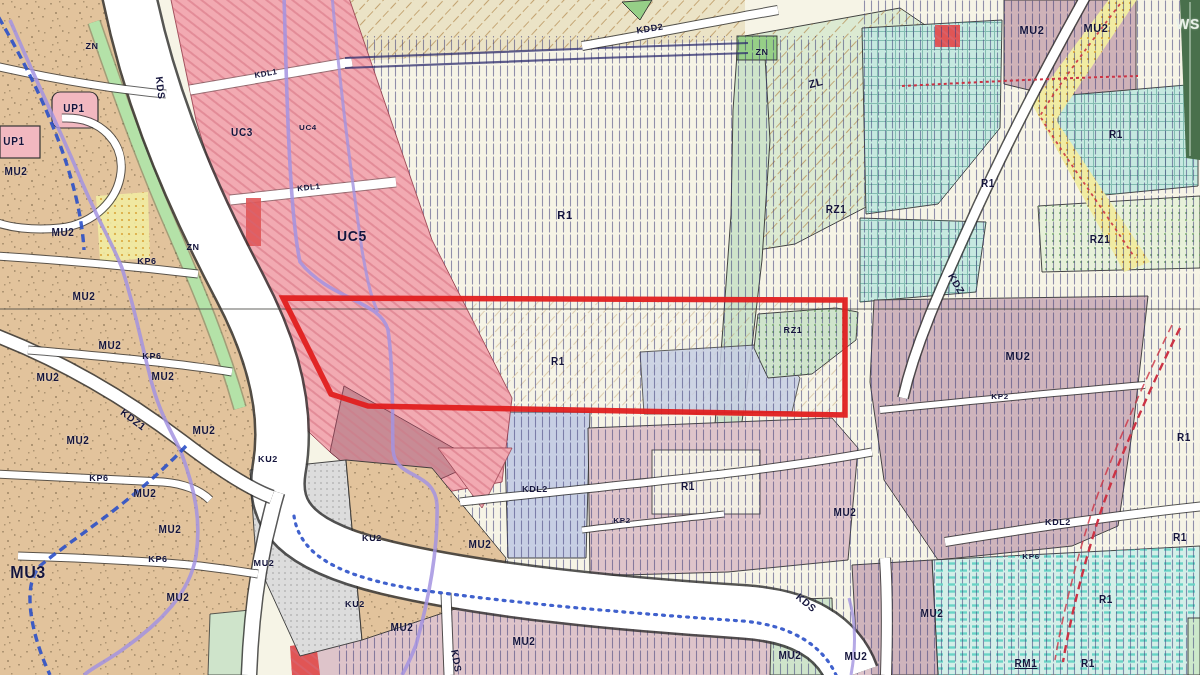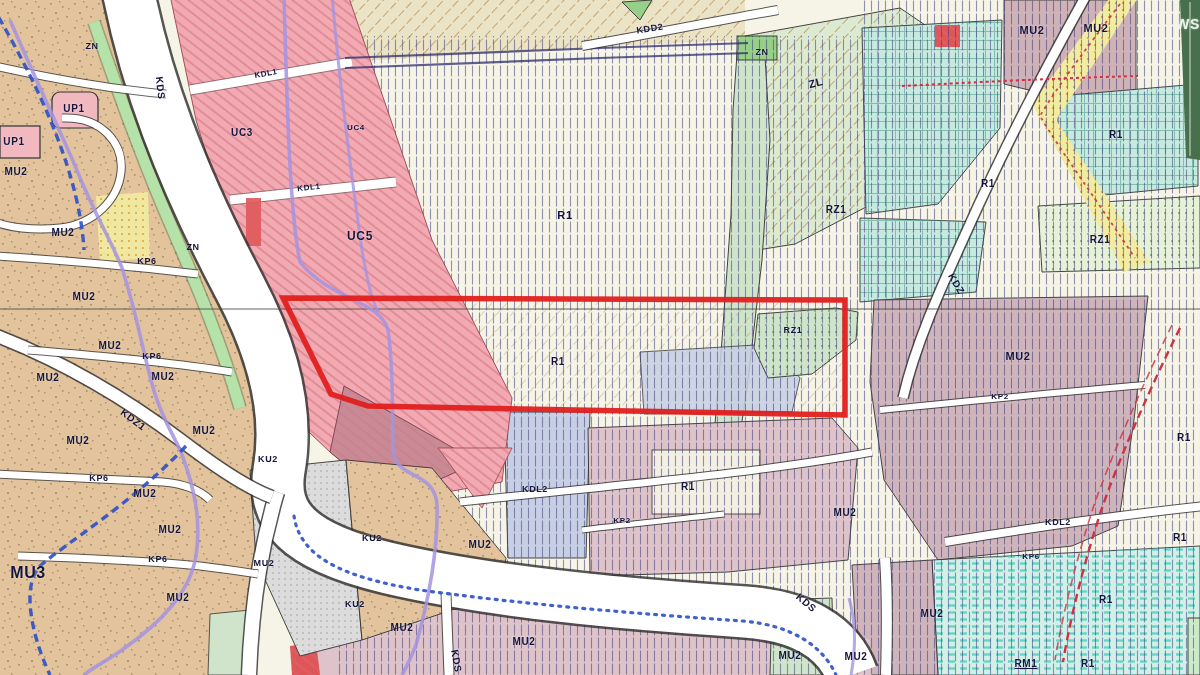--- a/index.html
+++ b/index.html
@@ -214,24 +214,24 @@
   <polygon fill="none" style="stroke:var(--highlight)" stroke-width="5.5" stroke-linejoin="miter" opacity="0.95" points="283,298 845,300 845,415 368,406 331,394"></polygon>
 </svg>
 
 <div id="labels-layer">
       <span class="zlabel" style="left: 92px; top: 46px; font-size: 9px; transform: translate(-50%, -50%) rotate(0deg);">ZN</span>
       <span class="zlabel" style="left: 160px; top: 88px; font-size: 10px; transform: translate(-50%, -50%) rotate(83deg);">KDS</span>
       <span class="zlabel" style="left: 74px; top: 109px; font-size: 10px; transform: translate(-50%, -50%) rotate(0deg);">UP1</span>
       <span class="zlabel" style="left: 14px; top: 142px; font-size: 10px; transform: translate(-50%, -50%) rotate(0deg);">UP1</span>
       <span class="zlabel" style="left: 16px; top: 172px; font-size: 10px; transform: translate(-50%, -50%) rotate(0deg);">MU2</span>
       <span class="zlabel" style="left: 242px; top: 133px; font-size: 10px; transform: translate(-50%, -50%) rotate(0deg);">UC3</span>
-      <span class="zlabel" style="left: 308px; top: 128px; font-size: 8px; transform: translate(-50%, -50%) rotate(0deg); margin-left: 48px;">UC4</span>
+      <span class="zlabel" style="left: 308px; top: 128px; font-size: 8px; transform: translate(-50%, -50%) rotate(0deg);">UC4</span>
       <span class="zlabel" style="left: 266px; top: 74px; font-size: 8px; transform: translate(-50%, -50%) rotate(-10deg);">KDL1</span>
       <span class="zlabel" style="left: 309px; top: 188px; font-size: 8px; transform: translate(-50%, -50%) rotate(-6deg);">KDL1</span>
-      <span class="zlabel" style="left: 360px; top: 236px; font-size: 12px; transform: translate(-50%, -50%) rotate(0deg);">UC5</span>
+      <span class="zlabel" style="left: 352px; top: 236px; font-size: 14px; transform: translate(-50%, -50%) rotate(0deg);">UC5</span>
       <span class="zlabel" style="left: 63px; top: 233px; font-size: 10px; transform: translate(-50%, -50%) rotate(0deg);">MU2</span>
       <span class="zlabel" style="left: 193px; top: 247px; font-size: 9px; transform: translate(-50%, -50%) rotate(0deg);">ZN</span>
       <span class="zlabel" style="left: 147px; top: 261px; font-size: 9px; transform: translate(-50%, -50%) rotate(0deg);">KP6</span>
       <span class="zlabel" style="left: 84px; top: 297px; font-size: 10px; transform: translate(-50%, -50%) rotate(0deg);">MU2</span>
       <span class="zlabel" style="left: 110px; top: 346px; font-size: 10px; transform: translate(-50%, -50%) rotate(0deg);">MU2</span>
       <span class="zlabel" style="left: 152px; top: 356px; font-size: 9px; transform: translate(-50%, -50%) rotate(0deg);">KP6</span>
       <span class="zlabel" style="left: 48px; top: 378px; font-size: 10px; transform: translate(-50%, -50%) rotate(0deg);">MU2</span>
       <span class="zlabel" style="left: 163px; top: 377px; font-size: 10px; transform: translate(-50%, -50%) rotate(0deg);">MU2</span>
       <span class="zlabel" style="left: 133px; top: 420px; font-size: 10px; transform: translate(-50%, -50%) rotate(37deg);">KDZ1</span>
       <span class="zlabel" style="left: 204px; top: 431px; font-size: 10px; transform: translate(-50%, -50%) rotate(0deg);">MU2</span>

